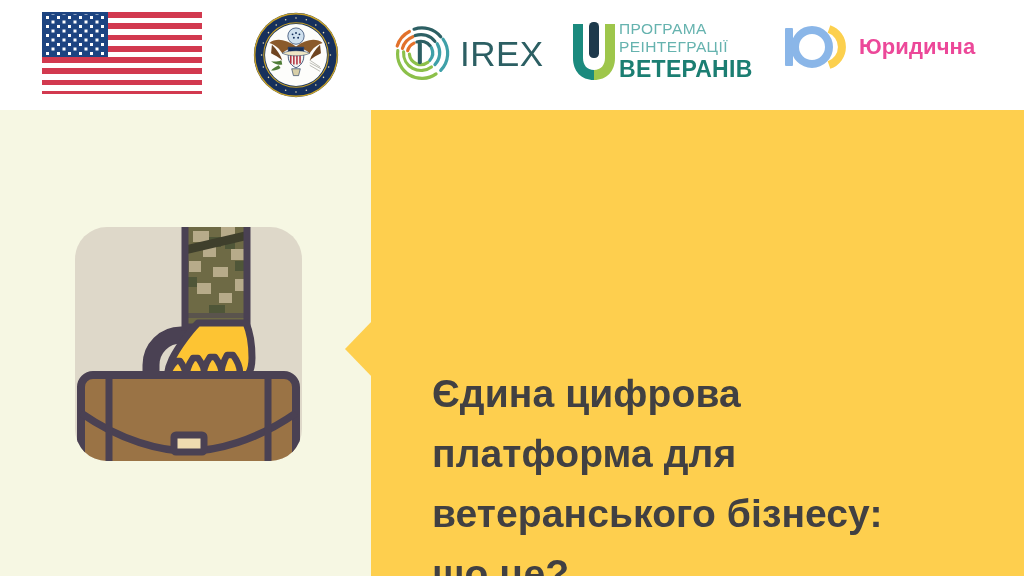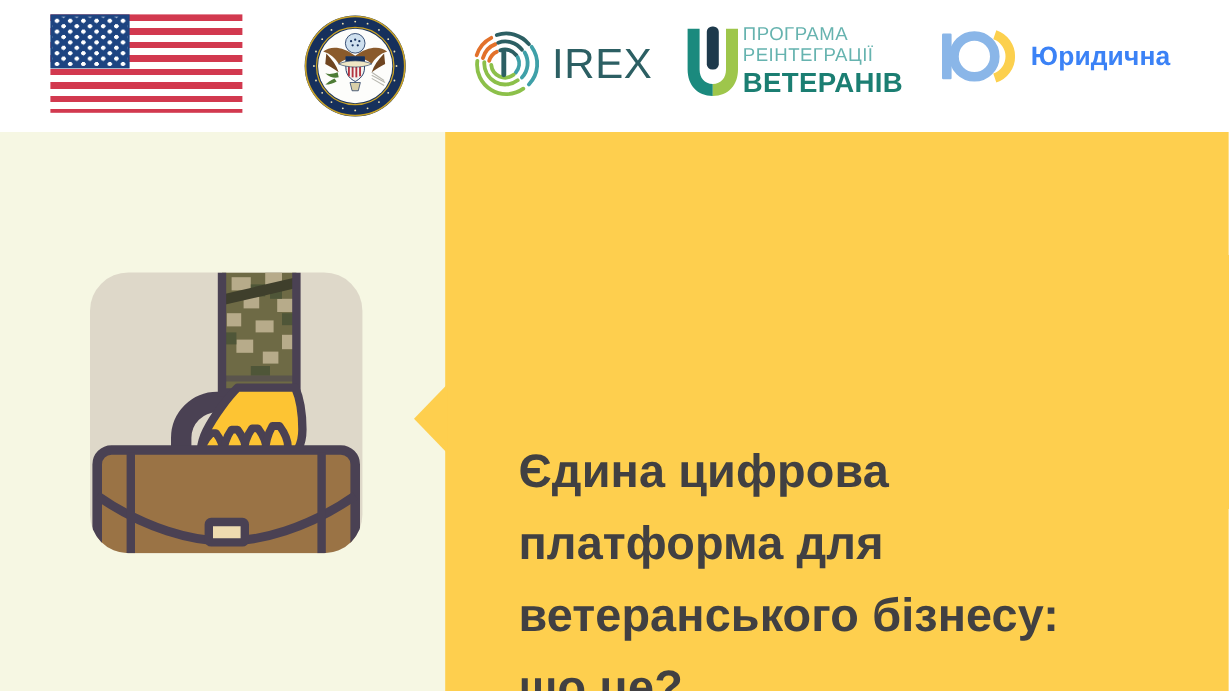--- a/index.html
+++ b/index.html
@@ -124,21 +124,21 @@
   }
   .yursot-mark { width: 62px; height: 46px; display:block; }
   .yursot-text {
     display: flex;
     flex-direction: column;
     line-height: 1.16;
   }
   .yursot-l1, .yursot-l2 {
     font-size: 22px;
     font-weight: 700;
-    color: #3b82f6;
+    color: #ec4899;
     letter-spacing: 0.1px;
   }
 
   
   .body-area {
     position: absolute;
     left: 0; top: 110px;
     width: 1024px; height: 466px;
   }
   .cream-panel {

